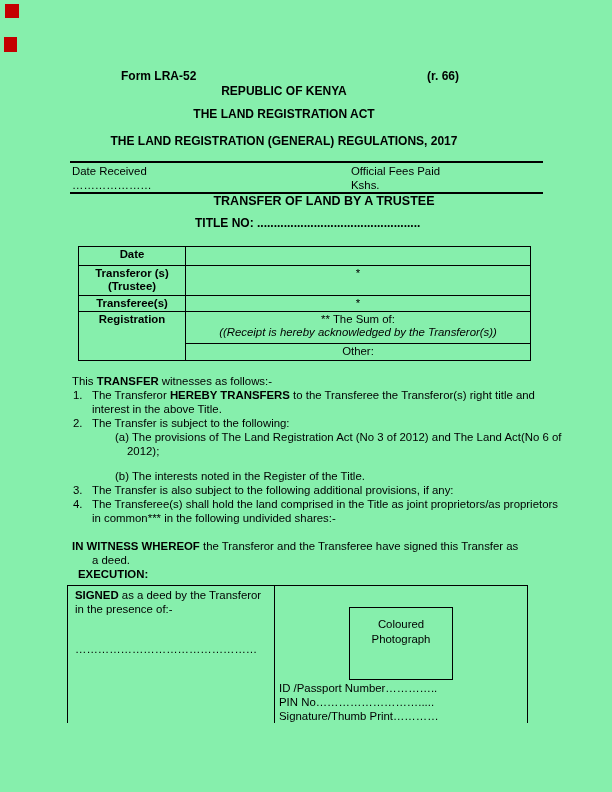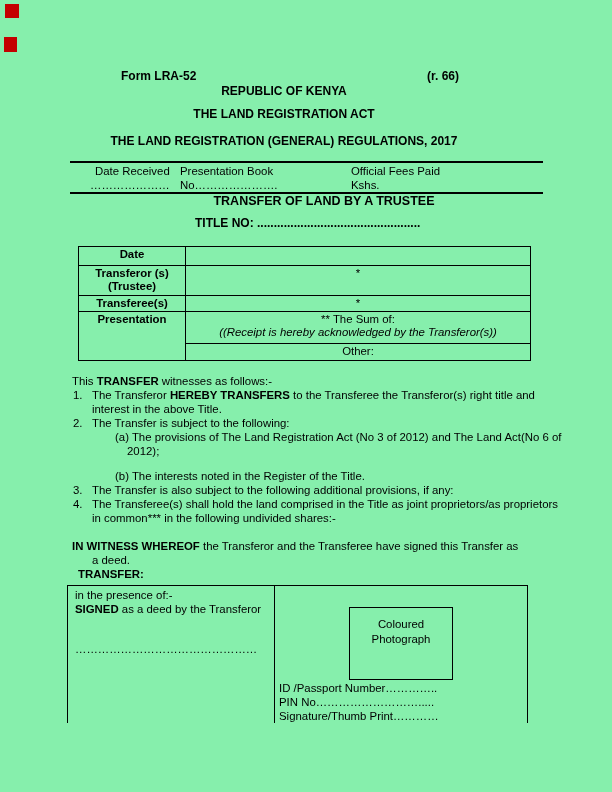--- a/index.html
+++ b/index.html
@@ -16,21 +16,21 @@
 
   .form-number{left:121px;top:69px;font-size:12px;font-weight:bold;}
   .rule-ref{left:427px;top:69px;font-size:12px;font-weight:bold;}
   .h-country{top:84px;font-size:12px;font-weight:bold;}
   .h-act{top:107px;font-size:12px;font-weight:bold;}
   .h-reg{top:134px;font-size:12px;font-weight:bold;}
 
   .fee-block{left:70px;top:161px;width:473px;height:33px;box-sizing:border-box;
              border-top:2.5px solid #000;border-bottom:2px solid #000;}
   .fee-col{position:absolute;top:2px;line-height:13.5px;white-space:nowrap;}
-  .fee-col-1{left:20px;text-align:right;}
+  .fee-col-1{left:2px;}
   .fee-col-2{left:110px;}
   .fee-col-3{left:281px;}
 
   .form-title{top:194px;font-size:12.5px;font-weight:bold;padding-left:40px;}
   .title-no{left:195px;top:216px;font-size:12px;font-weight:bold;white-space:nowrap;text-align:center;}
 
   table.details{position:absolute;left:78px;top:246px;width:453px;border-collapse:collapse;
                 font-size:11.4px;line-height:13px;}
   table.details td{border:1.4px solid #000;vertical-align:top;padding:1px 3px;text-align:center;}
   table.details td.lbl{width:100px;font-weight:bold;}
@@ -74,24 +74,20 @@
 
   <div class="abs center h-country">REPUBLIC OF KENYA</div>
   <div class="abs center h-act">THE LAND REGISTRATION ACT</div>
   <div class="abs center h-reg">THE LAND REGISTRATION (GENERAL) REGULATIONS, 2017</div>
 
   <div class="abs fee-block">
     <div class="fee-col fee-col-1">
       <div>Date Received</div>
       <div>…………………</div>
     </div>
-    <div class="fee-col fee-col-2">
-      <div>Presentation Book</div>
-      <div>No………………….</div>
-    </div>
     <div class="fee-col fee-col-3">
       <div>Official Fees Paid</div>
       <div>Kshs.</div>
     </div>
   </div>
 
   <div class="abs center form-title">TRANSFER OF LAND BY A TRUSTEE</div>
   <div class="abs title-no">TITLE NO: .................................................</div>
 
   <table class="details">
@@ -105,21 +101,21 @@
         <div>Transferor (s)</div>
         <div>(Trustee)</div>
       </td>
       <td>*</td>
     </tr>
     <tr class="r-transferee">
       <td class="lbl">Transferee(s)</td>
       <td>*</td>
     </tr>
     <tr>
-      <td class="lbl">Presentation</td>
+      <td class="lbl">Registration</td>
       <td class="consideration-val">
         <div class="sub-sum">
           <div>** The Sum of:</div>
           <div class="i">((Receipt  is hereby acknowledged by the Transferor(s))</div>
         </div>
         <div class="sub-other">Other:</div>
       </td>
     </tr>
   </tbody>
     </table>
@@ -150,28 +146,28 @@
     <div class="li">
       <span class="num">4.</span>
       <div>The Transferee(s) shall hold the land comprised in the Title as joint proprietors/as proprietors</div>
       <div>in common*** in the following undivided shares:-</div>
     </div>
 
     <div class="sp14"></div>
 
     <div><span class="b">IN WITNESS WHEREOF</span><span> the Transferor and the Transferee have signed this Transfer as</span></div>
     <div class="cont">a deed.</div>
-    <div class="execution">TRANSFER:</div>
+    <div class="execution">EXECUTION:</div>
   </div>
 
   <div class="abs exec-table">
     <div class="exec-left">
       <div class="signed-block">
+        <div><span class="b">SIGNED</span><span> as a deed by the Transferor</span></div>
         <div>in the presence of:-</div>
-        <div><span class="b">SIGNED</span><span> as a deed by the Transferor</span></div>
       </div>
       <div class="dotted-line">…………………………………………</div>
     </div>
 
     <div class="photo-box">
       <div>Coloured</div>
       <div>Photograph</div>
     </div>
 
     <div class="id-lines">

